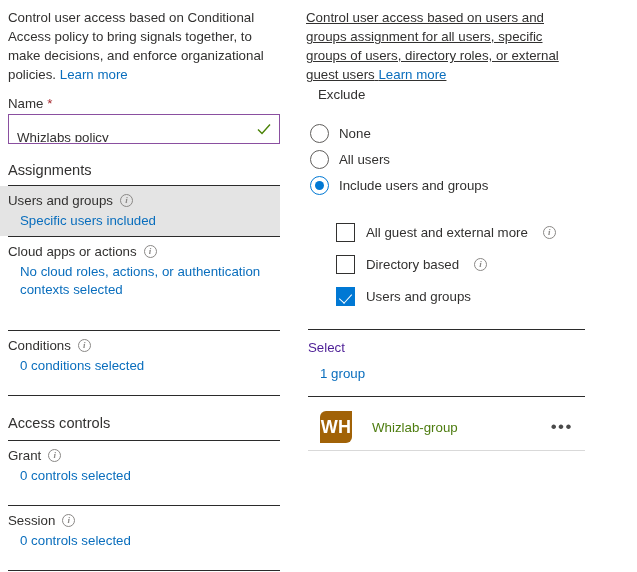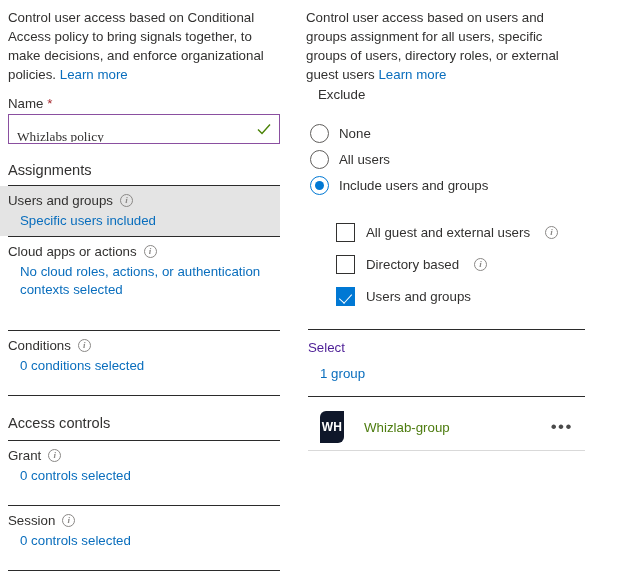--- a/index.html
+++ b/index.html
@@ -68,21 +68,21 @@
     background: #ffffff;
     display: flex;
     align-items: center;
   }
   .name-input {
     border: none;
     outline: none;
     flex: 1 1 auto;
     height: 26px;
     padding: 16px 4px 0 8px;
-    font-family: Liberation Serif, serif;
+    font-family: Liberation Sans, sans-serif;
     font-size: 13.3px;
     color: #323130;
     background: transparent;
   }
   .check-ok {
     width: 22px;
     height: 26px;
     display: flex;
     align-items: center;
     justify-content: center;
@@ -142,20 +142,21 @@
     font-weight: bold;
     cursor: default;
     flex: 0 0 auto;
   }
 
   
   .desc-block-right {
     position: absolute;
     left: 306px; top: 8px;
     width: 276px;
+    text-decoration: underline;
   }
 
   .tabs {
     position: absolute;
     left: 306px; top: 84px;
     display: flex;
     gap: 0;
   }
   .tab {
     position: relative;
@@ -253,24 +254,24 @@
 
   .group-row {
     position: absolute;
     left: 308px; top: 405px;
     width: 277px;
     height: 44px;
     display: flex;
     align-items: center;
   }
   .avatar {
-    width: 24px; height: 32px;
-    background: #0f172a;
+    width: 32px; height: 32px;
+    background: #a16207;
     color: #ffffff;
-    font-size: 12px;
+    font-size: 18px;
     font-weight: bold;
     display: flex;
     align-items: center;
     justify-content: center;
     border-radius: 6px 0 6px 0;
     margin-left: 12px;
     flex: 0 0 auto;
     letter-spacing: 0.3px;
   }
   .group-name {
@@ -382,21 +383,21 @@
     </div>
     <div class="radio-row">
       <span class="radio checked"></span>
       <span class="radio-label">Include users and groups</span>
     </div>
   </div>
 
   <div class="checkbox-group">
     <div class="cb-row">
       <span class="cb"></span>
-      <span class="cb-label">All guest and external users</span>
+      <span class="cb-label">All guest and external more</span>
       <span class="info-icon">i</span>
     </div>
     <div class="cb-row">
       <span class="cb"></span>
       <span class="cb-label">Directory based</span>
       <span class="info-icon">i</span>
     </div>
     <div class="cb-row">
       <span class="cb checked"></span>
       <span class="cb-label">Users and groups</span>

